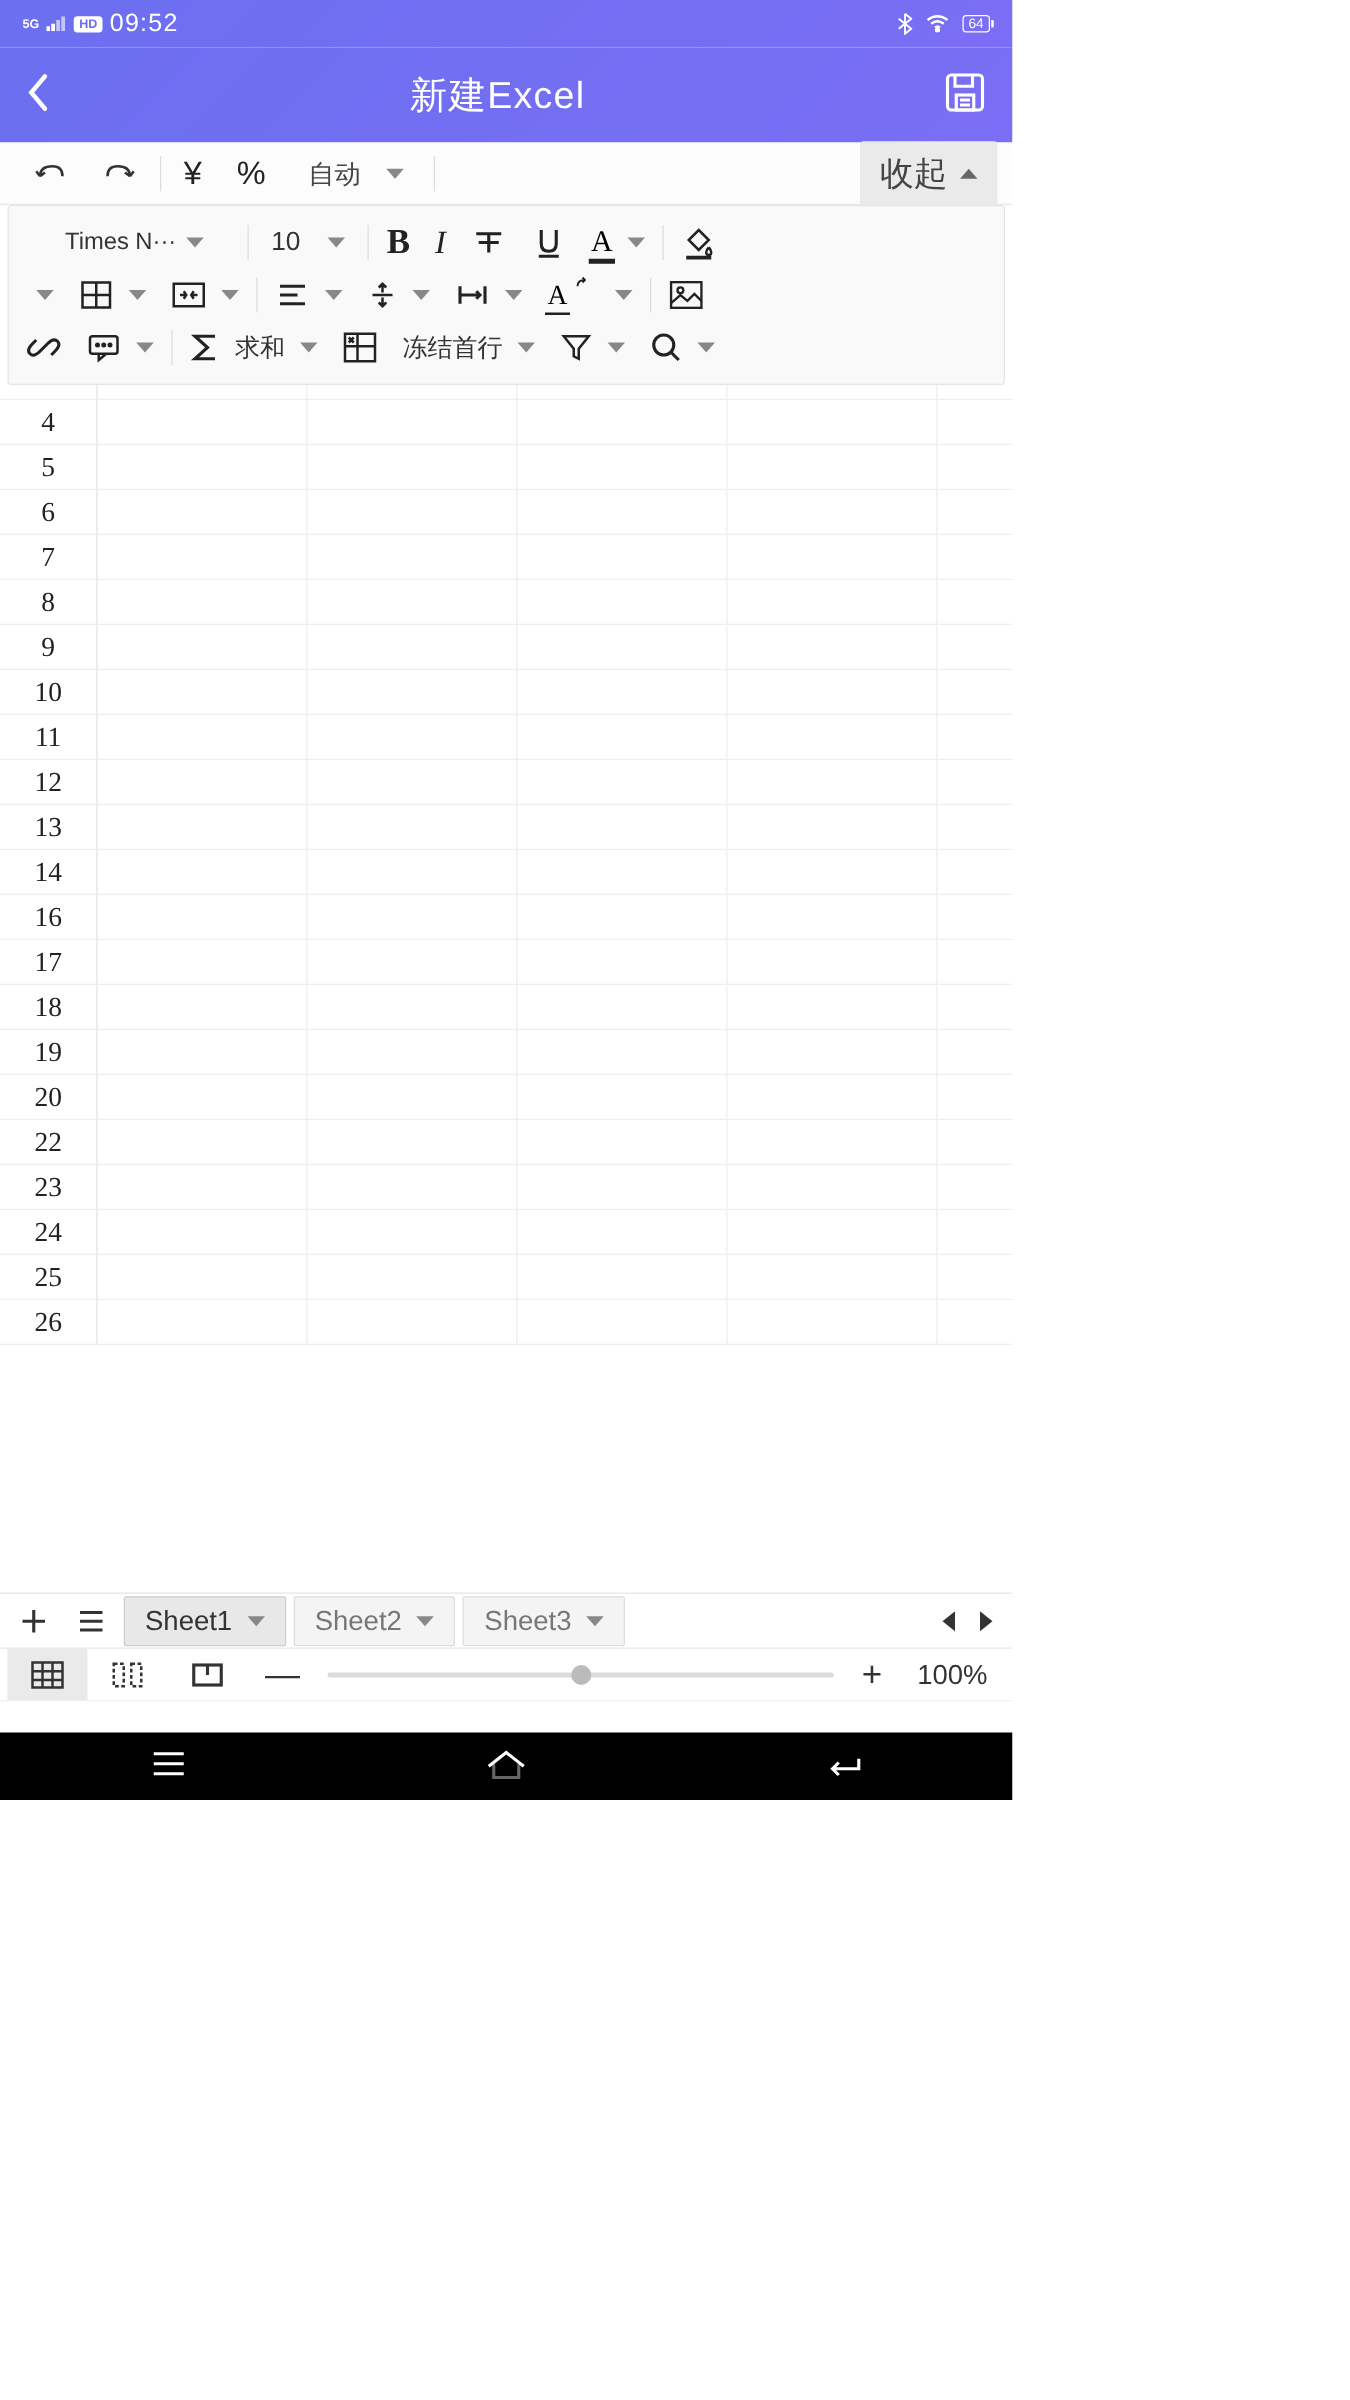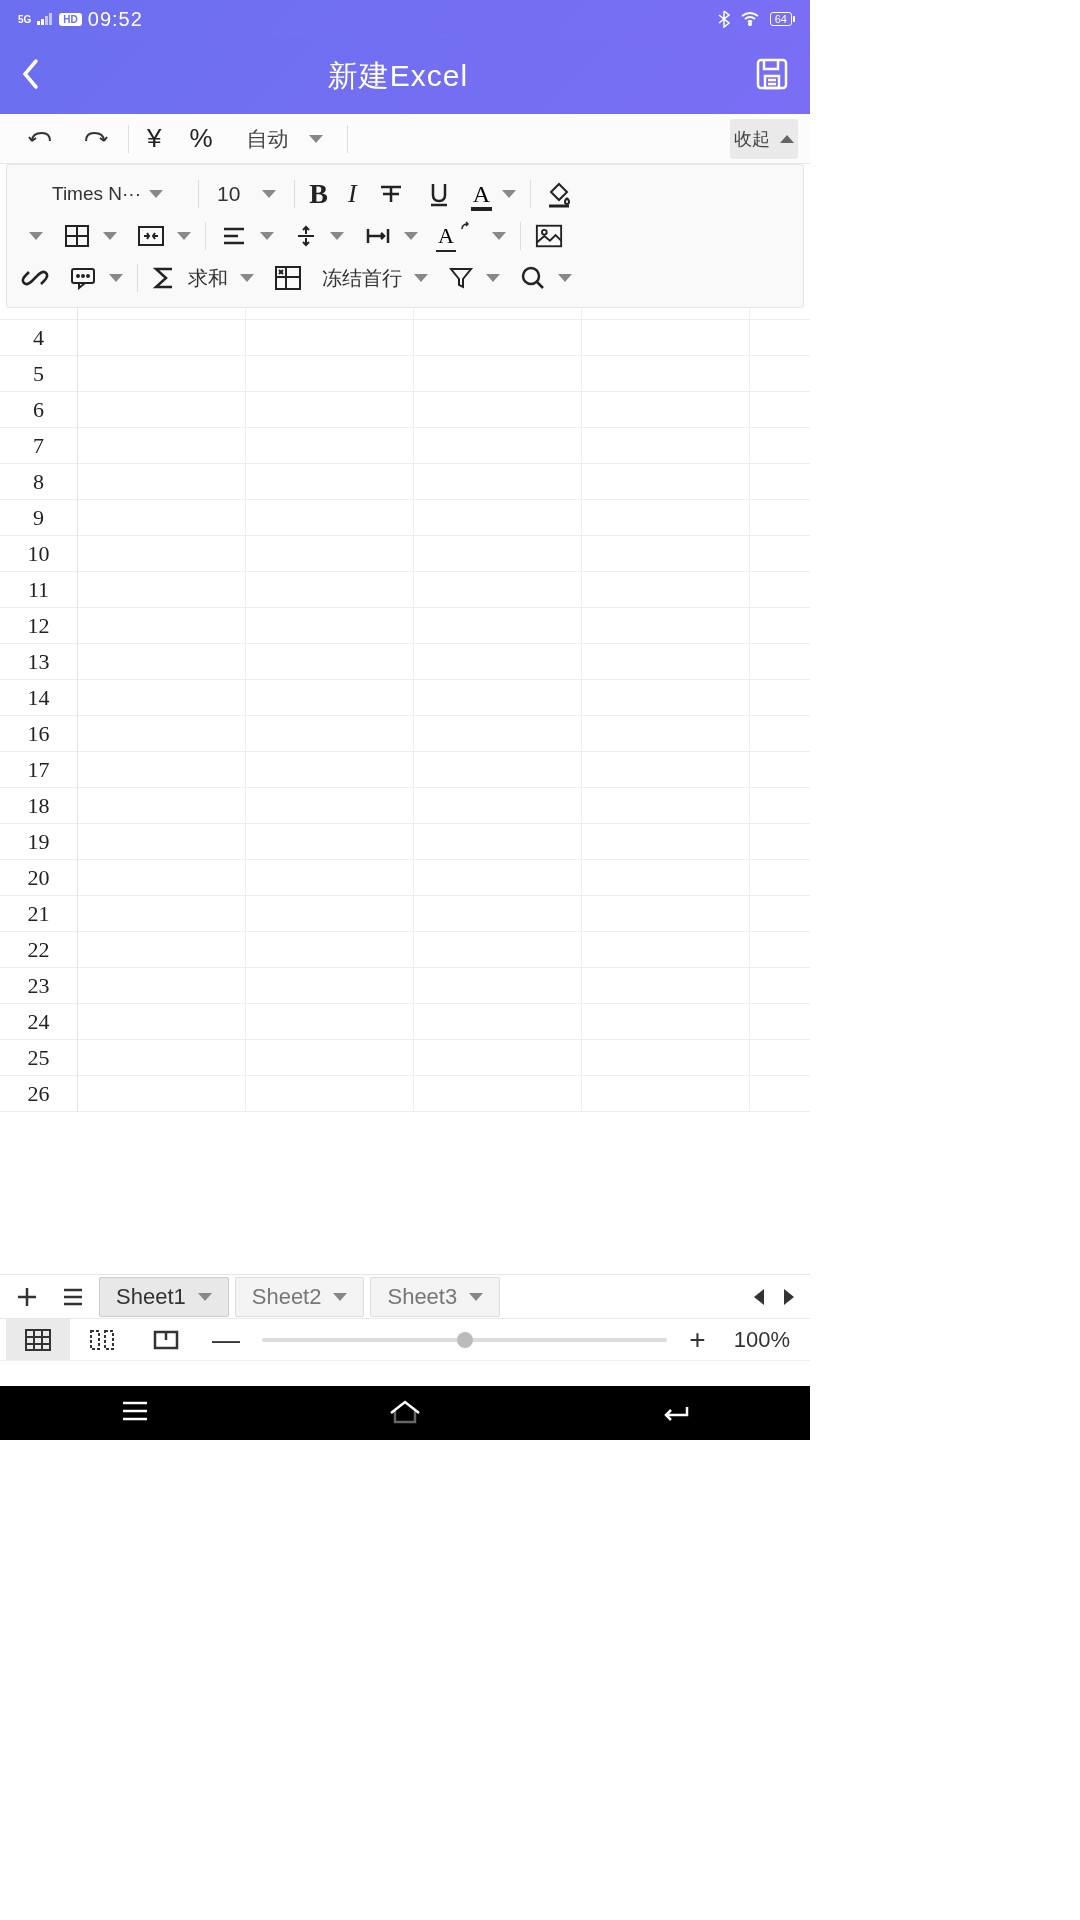--- a/index.html
+++ b/index.html
@@ -14,21 +14,21 @@
 .battery::after { content: ''; position: absolute; right: -4px; top: 3px; width: 2px; height: 6px; background: #fff; border-radius: 0 1px 1px 0; }
 .header { height: 76px; background: linear-gradient(135deg, #6b6ff0, #7a6ef5); display: flex; align-items: center; justify-content: space-between; padding: 0 20px; }
 .back-btn svg { width: 22px; height: 38px; }
 .title { color: #fff; font-size: 30px; font-weight: 500; letter-spacing: 1px; }
 .save-btn svg { width: 36px; height: 36px; }
 .toolbar1 { height: 50px; background: #fcfcfc; border-bottom: 1px solid #e8e8e8; display: flex; align-items: center; padding: 0 12px; }
 .tb-item { display: flex; align-items: center; justify-content: center; padding: 0 14px; height: 100%; color: #222; }
 .tb-item svg { width: 28px; height: 28px; }
 .tb-sep { width: 1px; height: 28px; background: #ddd; margin: 0 4px; }
 .auto-combo { display: flex; align-items: center; gap: 20px; padding: 0 20px; font-size: 21px; color: #444; }
-.collapse-btn { margin-left: auto; background: #eaeaea; border-radius: 3px; display: flex; align-items: center; gap: 10px; padding: 8px 4px; font-size: 18px; color: #444; }
+.collapse-btn { margin-left: auto; background: #eaeaea; border-radius: 3px; display: flex; align-items: center; gap: 10px; padding: 8px 16px; font-size: 27px; color: #444; }
 .toolbar2 { background: #f9f9f9; border: 1px solid #e5e5e5; margin: 0 6px; border-radius: 3px; padding: 8px 4px; }
 .tb-row { display: flex; align-items: center; height: 42px; }
 .tb-row .tb-item { padding: 0 10px; }
 .font-combo { display: flex; align-items: center; font-size: 19px; color: #333; padding: 0 8px; gap: 8px; min-width: 150px; margin-left: 33px; }
 .size-combo { display: flex; align-items: center; font-size: 21px; color: #333; padding: 0 14px; gap: 22px; }
 .dd-arrow { display: inline-block; width: 0; height: 0; border-left: 7px solid transparent; border-right: 7px solid transparent; border-top: 8px solid #888; }
 .up-arrow { border-top: none; border-bottom: 8px solid #666; }
 .bold { font-size: 28px; font-weight: 900; font-family: Georgia, serif; }
 .italic { font-size: 26px; font-style: italic; font-family: Georgia, serif; }
 .font-color-a { position: relative; font-size: 24px; font-family: Georgia, serif; font-weight: 500; }
@@ -423,28 +423,20 @@
       </div>
       <div class="grid-row">
         <div class="row-header">20</div>
         <div class="cell"></div>
         <div class="cell"></div>
         <div class="cell"></div>
         <div class="cell"></div>
         <div class="cell last"></div>
       </div>
       <div class="grid-row">
-        <div class="row-header">21</div>
-        <div class="cell"></div>
-        <div class="cell"></div>
-        <div class="cell"></div>
-        <div class="cell"></div>
-        <div class="cell last"></div>
-      </div>
-      <div class="grid-row">
         <div class="row-header">22</div>
         <div class="cell"></div>
         <div class="cell"></div>
         <div class="cell"></div>
         <div class="cell"></div>
         <div class="cell last"></div>
       </div>
       <div class="grid-row">
         <div class="row-header">23</div>
         <div class="cell"></div>

